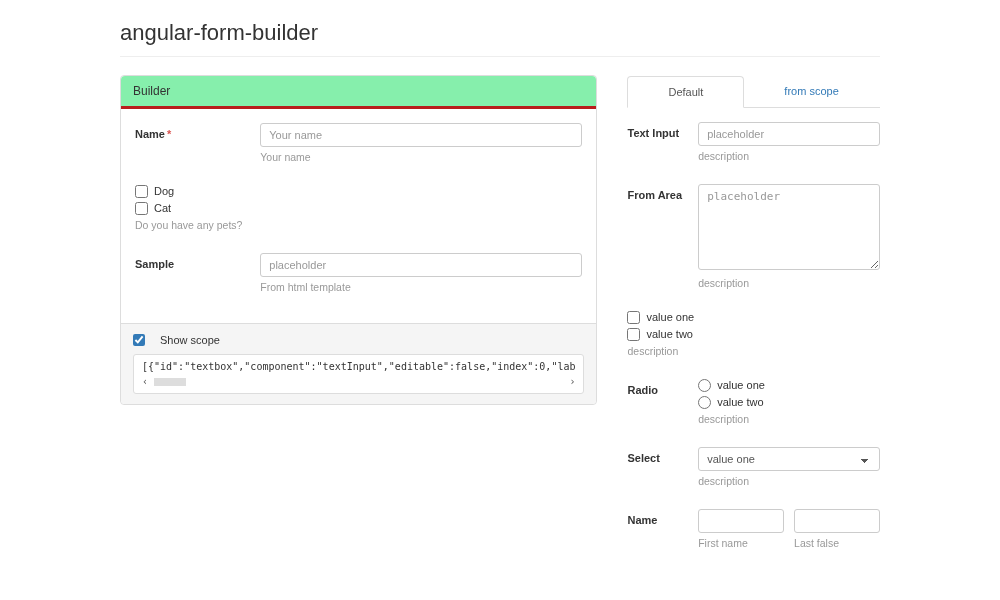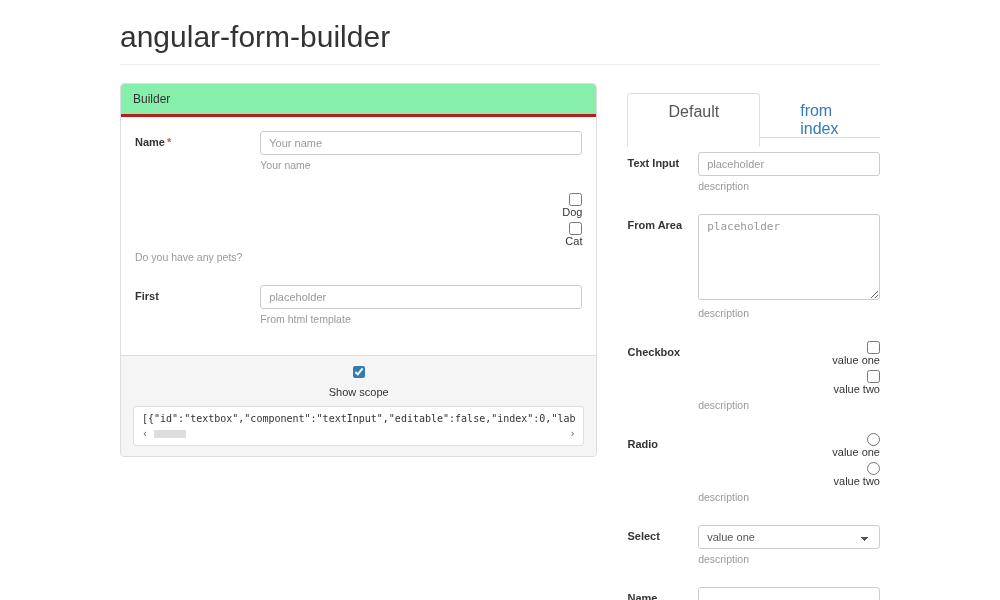--- a/index.html
+++ b/index.html
@@ -3,21 +3,21 @@
 <meta charset="utf-8">
 <style>
   * { box-sizing: border-box; margin: 0; padding: 0; }
   body {
     font-family: "Helvetica Neue", Helvetica, Arial, sans-serif;
     font-size: 12px;
     color: #333;
     background: #fff;
     padding: 20px 120px;
   }
-  .page-title { font-size: 30px; font-weight: 400; color: #333; margin-bottom: 10px; }
+  .page-title { font-size: 22px; font-weight: 400; color: #333; margin-bottom: 10px; }
   .rule { border-top: 1px solid #eee; margin-bottom: 18px; }
   .columns { display: flex; gap: 30px; }
   .left-col { flex: 0 0 47%; }
   .right-col { flex: 1; }
 
   .panel { border: 1px solid #ddd; border-radius: 4px; background: #fff; }
   .panel-heading { background: #86efac; border-bottom: 3px solid #b91c1c; padding: 8px 12px; font-size: 12px; color: #333; border-radius: 4px 4px 0 0; }
   .panel-body { padding: 14px 14px 8px 14px; }
   .panel-footer { background: #f5f5f5; border-top: 1px solid #ddd; padding: 10px 12px; border-radius: 0 0 4px 4px; }
 
@@ -27,32 +27,32 @@
   .form-control-wrap { flex: 1; }
   .form-input, .form-textarea, .form-select {
     width: 100%; border: 1px solid #ccc; border-radius: 3px; padding: 5px 8px;
     font-size: 11px; color: #555; background: #fff;
   }
   .form-input::placeholder, .form-textarea::placeholder { color: #999; }
   .form-textarea { height: 86px; resize: both; }
   .form-select { appearance: none; background-image: linear-gradient(45deg, transparent 50%, #555 50%), linear-gradient(135deg, #555 50%, transparent 50%); background-position: calc(100% - 14px) 11px, calc(100% - 10px) 11px; background-size: 4px 4px, 4px 4px; background-repeat: no-repeat; padding-right: 24px; }
   .help-text { color: #999; font-size: 10.5px; margin-top: 4px; }
   .req { color: #d9534f; margin-left: 2px; }
-  .chk-line, .rad-line { display: flex; align-items: flex-end; font-size: 11px; color: #333; margin-bottom: 4px; flex-direction: column; }
+  .chk-line, .rad-line { display: flex; align-items: flex-start; gap: 6px; font-size: 11px; color: #333; margin-bottom: 4px; }
   .chk-line input, .rad-line input { margin: 0; }
 
-  .scope-check { display: flex; align-items: center; gap: 8px; font-size: 11px; margin-bottom: 8px; flex-direction: column; }
+  .scope-check { display: flex; align-items: center; gap: 15px; font-size: 11px; margin-bottom: 8px; }
   .scope-check input { accent-color: #337ab7; width: 12px; height: 12px; }
   .code-box { border: 1px solid #ddd; border-radius: 3px; background: #fff; padding: 6px 8px; font-family: Menlo, Consolas, monospace; font-size: 10px; color: #333; white-space: nowrap; overflow-x: hidden; position: relative; }
   .code-scroll { margin-top: 4px; display: flex; align-items: center; gap: 6px; font-family: Menlo, monospace; font-size: 10px; color: #555; }
   .code-scroll .bar { width: 32px; height: 8px; background: #ddd; display: inline-block; }
   .code-scroll .spacer { flex: 1; }
 
   .tabs { display: flex; border-bottom: 1px solid #ddd; margin-bottom: 14px; }
-  .tab { padding: 9px 40px; font-size: 16px; color: #337ab7; cursor: pointer; position: relative; top: 10px; }
+  .tab { padding: 9px 40px; font-size: 11px; color: #337ab7; cursor: pointer; position: relative; top: 1px; text-align: right; }
   .tab.active { color: #555; border: 1px solid #ddd; border-bottom: 1px solid #fff; border-radius: 4px 4px 0 0; background: #fff; }
 
   .name-pair { display: flex; gap: 10px; }
   .name-pair > div { flex: 1; }
 </style>
 </head>
 <body>
 
 <h1 class="page-title">angular-form-builder</h1>
 <div class="rule"></div>
@@ -82,21 +82,21 @@
             </label>
             <label class="chk-line">
               <input type="checkbox" style="">
               <span>Cat</span>
             </label>
             <div class="help-text">Do you have any pets?</div>
           </div>
         </div>
 
         <div class="form-row">
-          <div class="form-label">First</div>
+          <div class="form-label">Sample</div>
           <div class="form-control-wrap">
             <input class="form-input" type="text" placeholder="placeholder" style="">
             <div class="help-text">From html template</div>
           </div>
         </div>
 
       </div>
       <div class="panel-footer">
         <label class="scope-check">
           <input type="checkbox" checked="" style="">
@@ -111,41 +111,40 @@
             <span>›</span>
           </div>
         </div>
       </div>
     </div>
   </div>
 
   <div class="right-col">
     <div class="tabs">
       <div class="tab active">Default</div>
-      <div class="tab">from index</div>
+      <div class="tab">from scope</div>
     </div>
 
     <div class="form-row">
       <div class="form-label">Text Input</div>
       <div class="form-control-wrap">
         <input class="form-input" type="text" placeholder="placeholder" style="">
         <div class="help-text">description</div>
       </div>
     </div>
 
     <div class="form-row">
       <div class="form-label">From Area</div>
       <div class="form-control-wrap">
         <textarea class="form-textarea" placeholder="placeholder" style=""></textarea>
         <div class="help-text">description</div>
       </div>
     </div>
 
     <div class="form-row">
-      <div class="form-label">Checkbox</div>
       <div class="form-control-wrap">
         <label class="chk-line">
           <input type="checkbox" style="">
           <span>value one</span>
         </label>
         <label class="chk-line">
           <input type="checkbox" style="">
           <span>value two</span>
         </label>
         <div class="help-text">description</div>
@@ -176,20 +175,24 @@
         <div class="help-text">description</div>
       </div>
     </div>
 
     <div class="form-row compact">
       <div class="form-label">Name</div>
       <div class="form-control-wrap">
         <div class="name-pair">
           <div>
             <input class="form-input" type="text" style="">
+            <div class="help-text">First name</div>
+          </div>
+          <div>
+            <input class="form-input" type="text" style="">
             <div class="help-text">Last false</div>
           </div>
         </div>
       </div>
     </div>
 
   </div>
 </div>
 
 </body></html>

